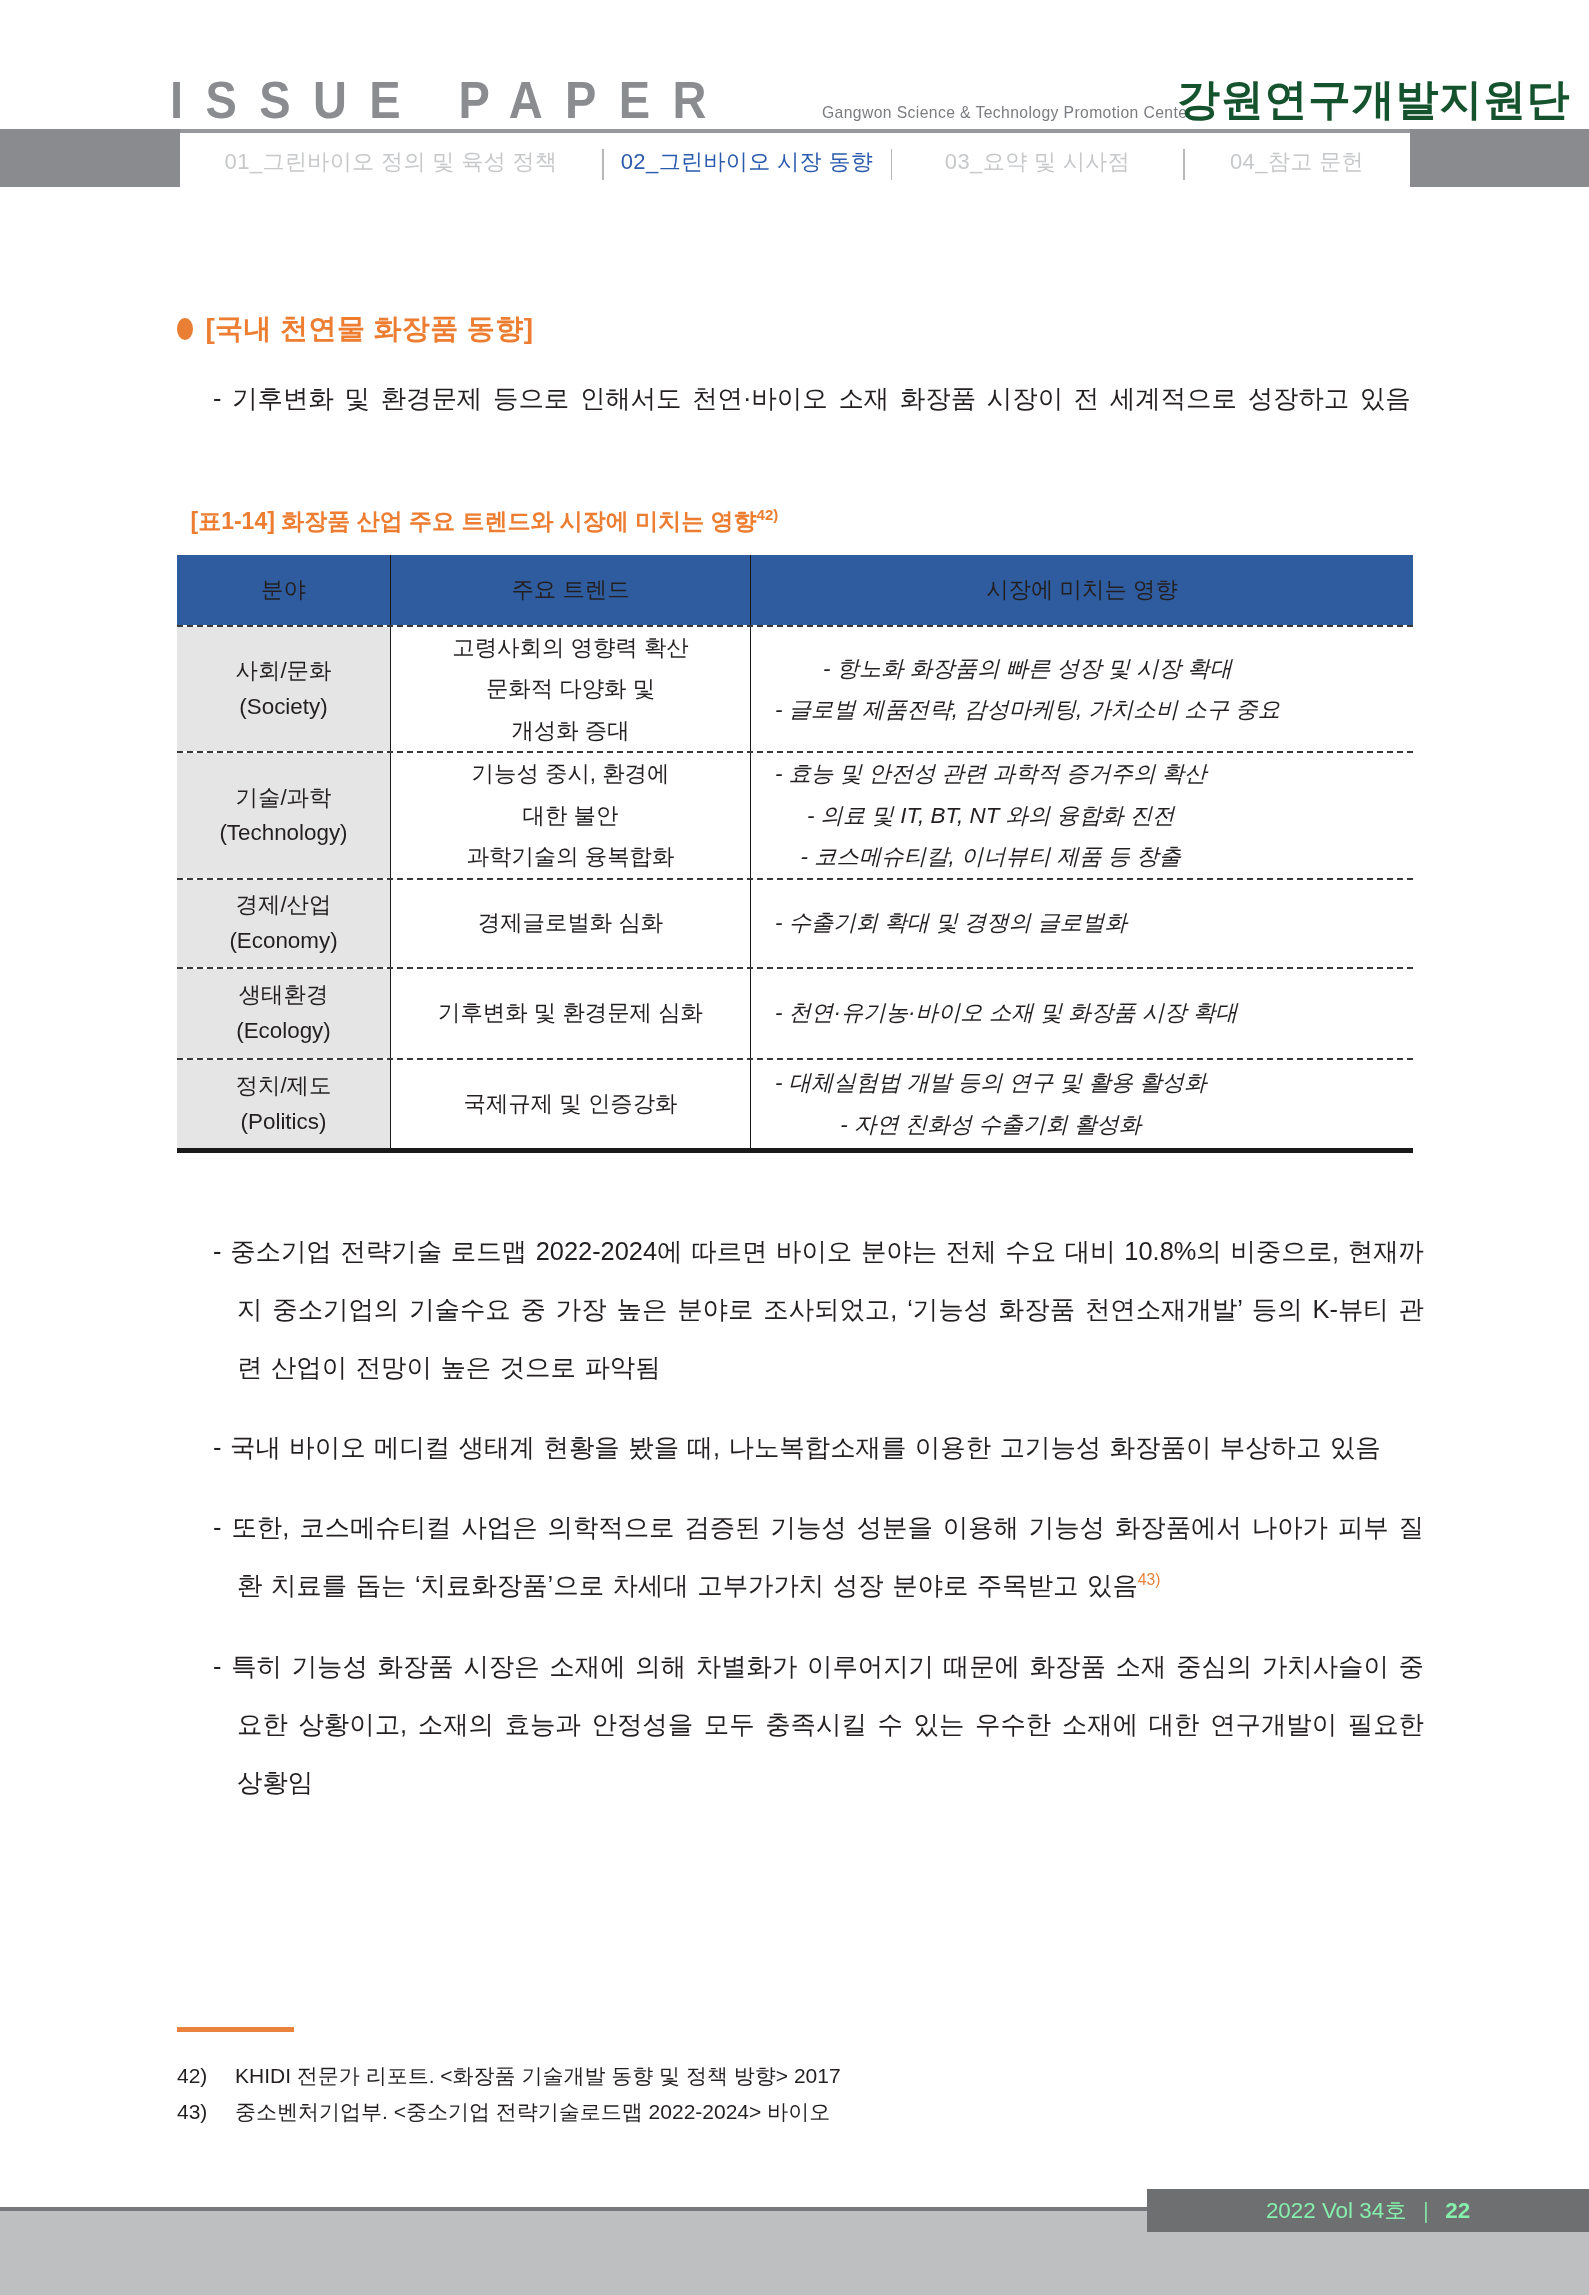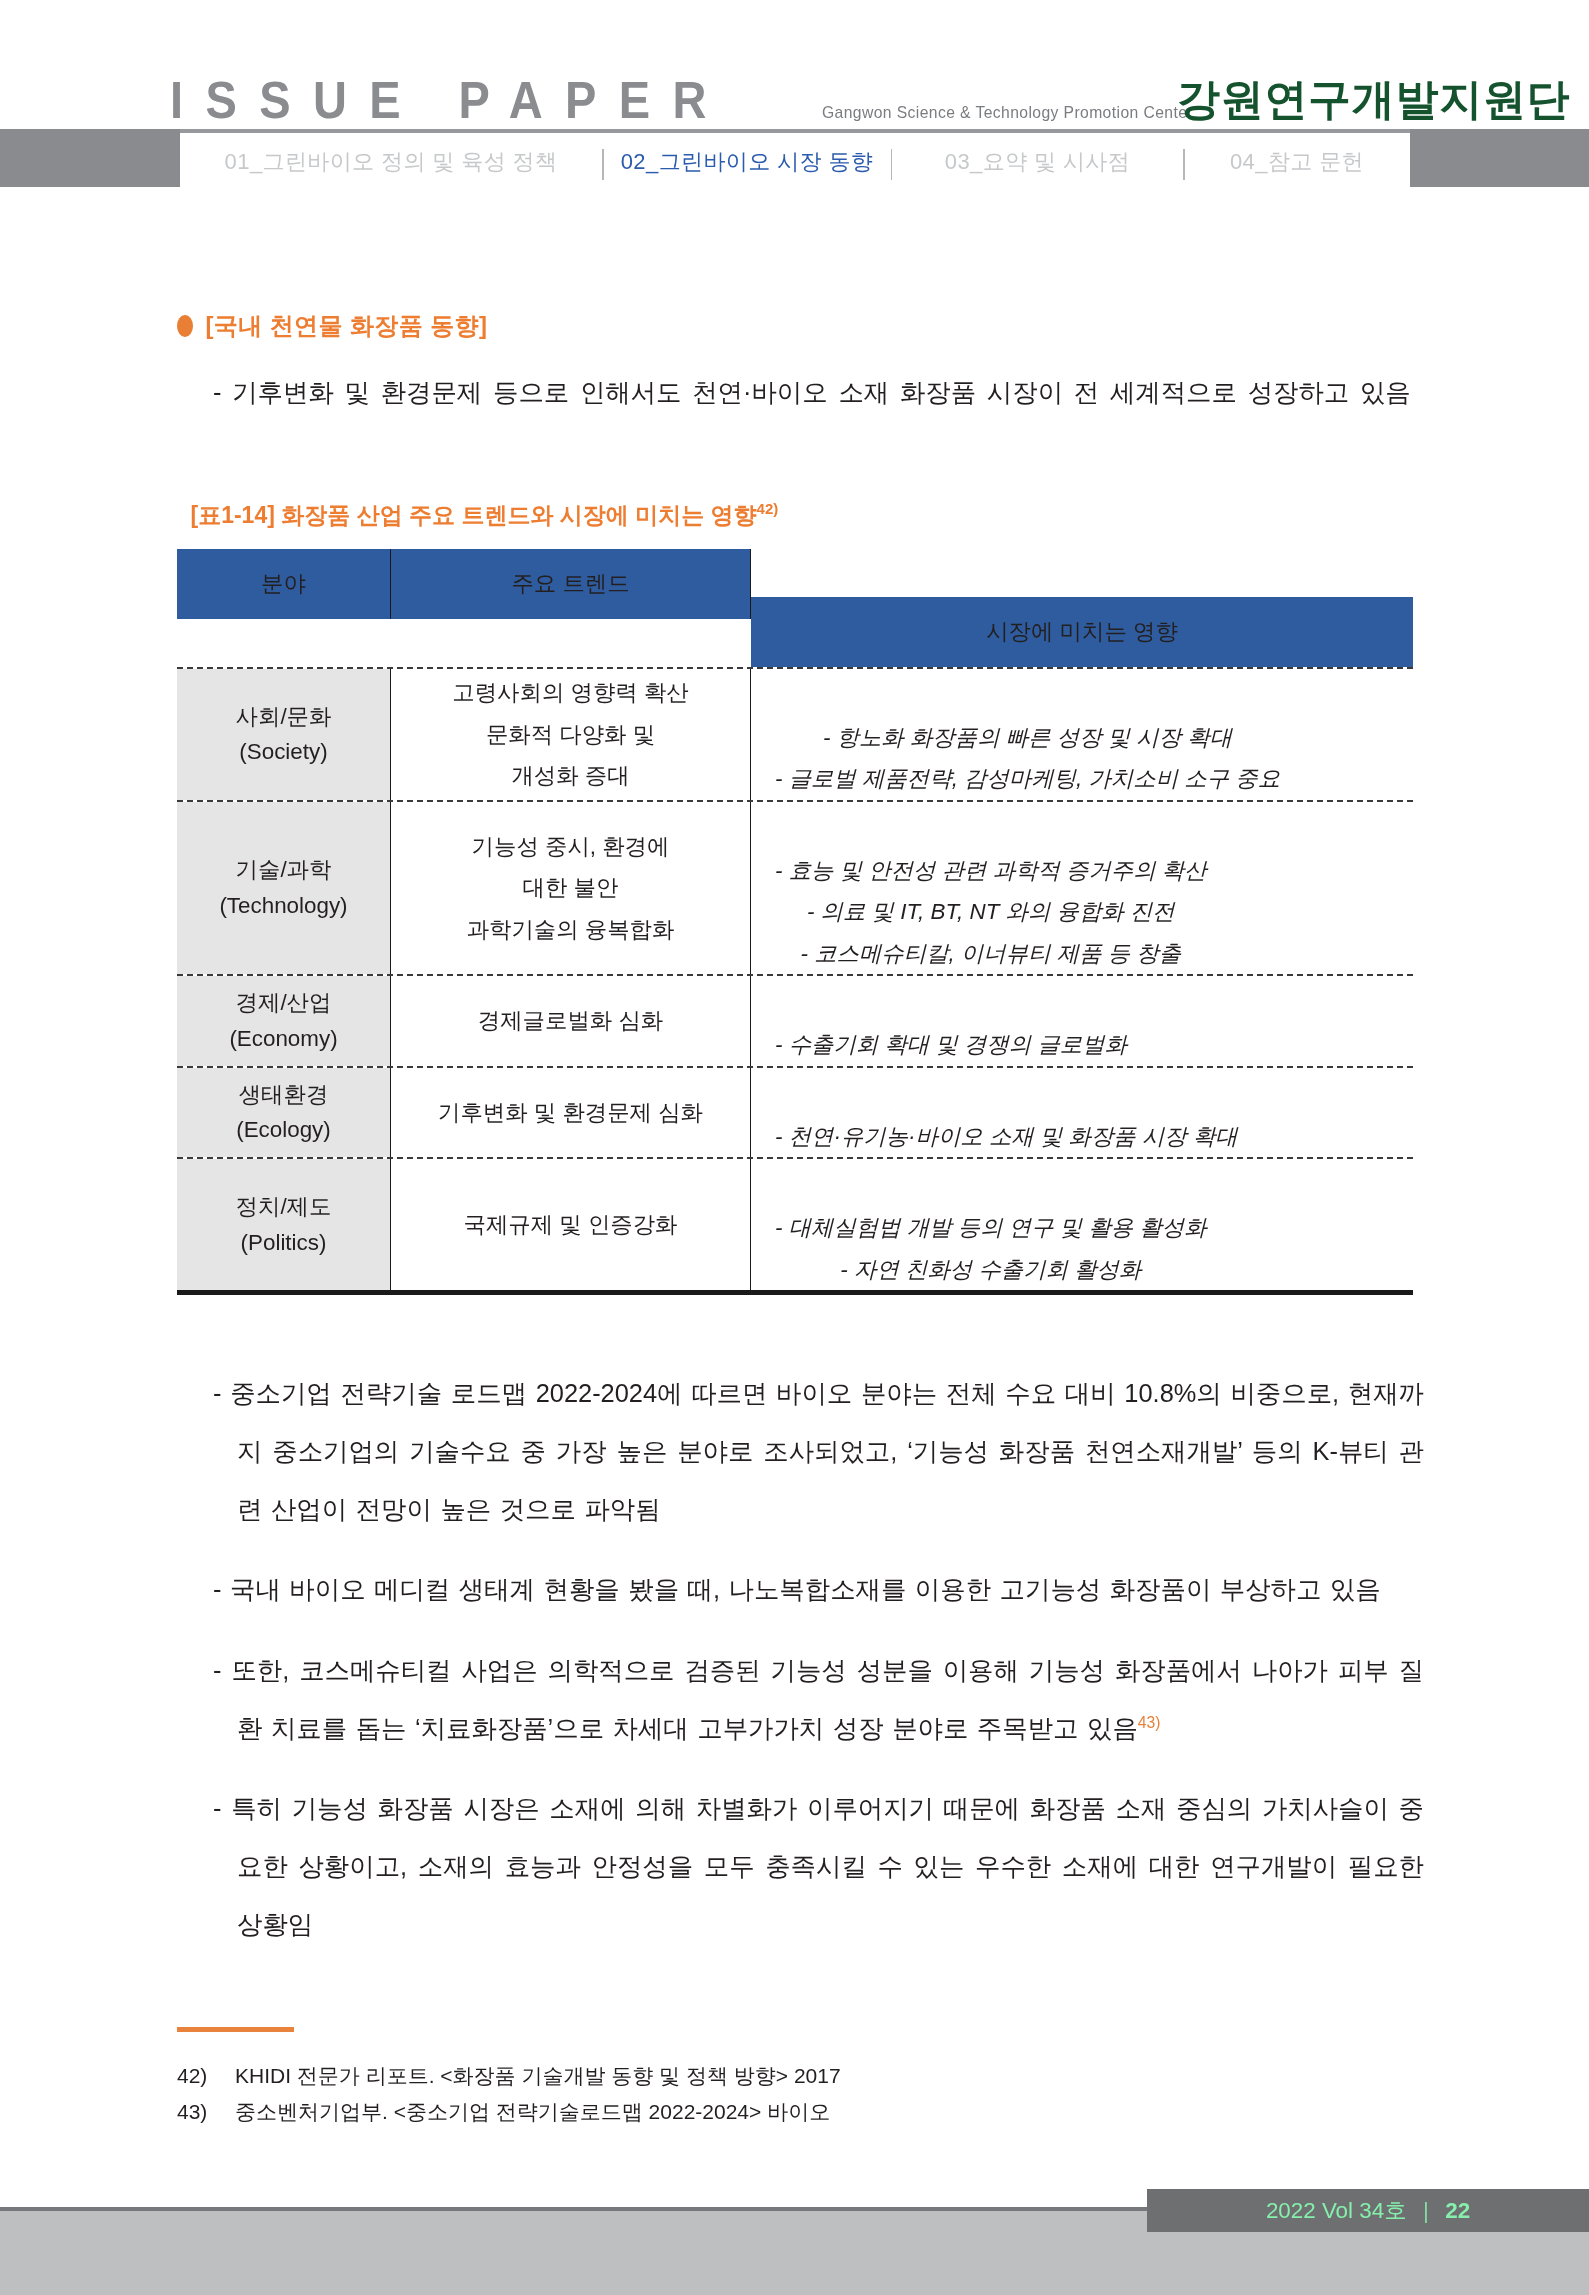--- a/index.html
+++ b/index.html
@@ -31,32 +31,32 @@
   }
   .nav-seg{display:flex;align-items:flex-end;justify-content:center;padding-bottom:10.5px;
     font-size:22px;color:#c6c8ca;letter-spacing:0.4px;white-space:nowrap;cursor:default;}
   .nav-seg.active{color:#2b5bad;font-weight:400;}
   .nav-div{width:1.5px;height:31px;background:#b5b7b9;align-self:center;margin-top:10.5px;}
   .w1{width:422px;}.w2{width:287px;}.w3{width:291px;}.w4{width:225px;}
   
   .content{position:absolute;left:177px;top:310px;width:1247px;}
   .sec-head{display:flex;align-items:center;gap:12.7px;}
   .sec-bullet{width:15.7px;height:22px;border-radius:50%;background:#e87f35;flex:0 0 auto;}
-  .sec-title{font-size:24px;font-weight:700;color:#ed7d31;letter-spacing:0.4px;}
+  .sec-title{font-size:28px;font-weight:700;color:#ed7d31;letter-spacing:0.4px;}
   .intro{margin:34px 0 0 36px;width:1211px;font-size:25.4px;line-height:1.3;
     word-spacing:3.7px;text-align:justify;}
   .tbl-title{margin:91px 0 0 13.5px;font-size:23px;font-weight:700;color:#ed7d31;}
   .tbl-title sup{font-size:15px;font-weight:700;color:#ed7d31;}
   
   .tbl{margin-top:18px;width:1236px;border-bottom:5.2px solid #1a1a1a;}
   .trow{display:flex;width:100%;}
   .trow + .trow{border-top:2.2px dashed #3a3a3a;}
   .thead{border-top:none;border-radius:12px;}
   .tc{box-sizing:border-box;display:flex;flex-direction:column;justify-content:center;}
-  .c1{width:214px;}.c2{width:360px;}.c3{width:662px;margin-top:48px;}
+  .c1{width:214px;}.c2{width:360px;}.c3{width:662px;}
   .c1,.c2{border-right:1.5px solid #1a1a1a;}
   .thead .tc{background:#2e5c9e;color:#ffffff;font-size:22.4px;height:70px;
     align-items:center;text-align:center;}
   .body-c1{background:#e5e5e5;align-items:center;text-align:center;}
   .body-c2{align-items:center;text-align:center;}
   .body-c3{align-items:flex-start;text-align:center;padding-left:24px;font-style:italic;}
   .cell-text{white-space:pre-line;font-size:22.4px;line-height:1.85;color:#231f20;}
   .body-c1 .cell-text{line-height:1.6;}
   .r1{min-height:119px;}.r2{min-height:121px;}.r3{min-height:87px;}
   .r4{min-height:89px;}.r5{min-height:88px;}

